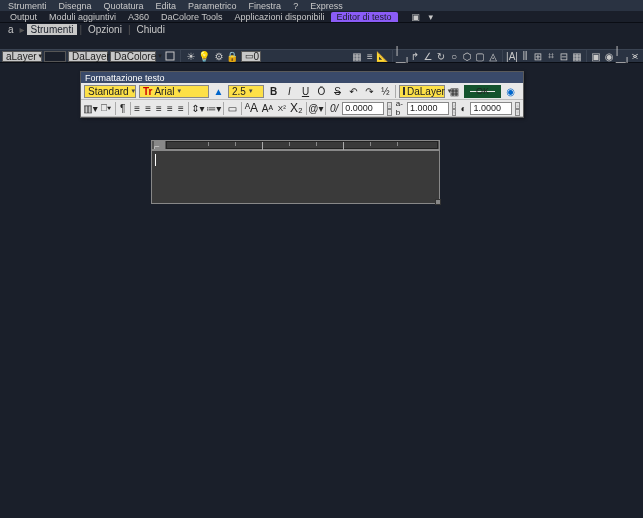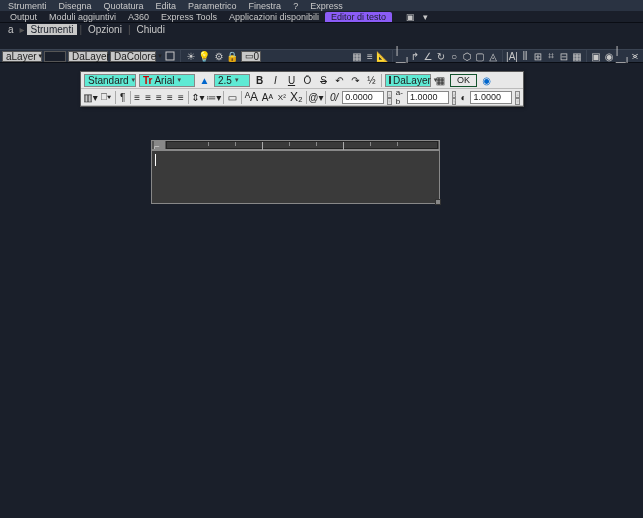--- a/index.html
+++ b/index.html
@@ -31,27 +31,27 @@
 .prop-toolbar .swatch { width: 28px; height: 11px; background: #fff; border: 1px solid #555; }
 .prop-toolbar .icon-btn { width: 12px; height: 12px; display: flex; align-items: center; justify-content: center; color: #c8c8c8; cursor: pointer; }
 .prop-toolbar .spacer { flex: 0 0 auto; width: 4px; }
 .prop-toolbar .divider { width: 1px; height: 12px; background: #3a4352; margin: 0 2px; }
 .prop-toolbar .right-group { margin-left: auto; display: flex; align-items: center; gap: 1px; }
 
 
 .fmt-panel { position: absolute; left: 80px; top: 71px; width: 444px; background: #d8d8d8; border: 1px solid #5a5a5a; box-shadow: 1px 1px 3px rgba(0,0,0,.4); }
 .fmt-title { background: #3a4a6a; color: #fff; font-size: 9px; padding: 1px 4px; height: 11px; display: flex; align-items: center; }
 .fmt-row { display: flex; align-items: center; gap: 3px; padding: 2px 3px; background: #e8e8e8; border-bottom: 1px solid #bbb; height: 17px; }
-.fmt-row .combo { background: #5eead4; border: 1px solid #888; height: 13px; display: flex; align-items: center; padding: 0 3px; font-size: 9px; color: #222; }
+.fmt-row .combo { background: #fde047; border: 1px solid #888; height: 13px; display: flex; align-items: center; padding: 0 3px; font-size: 9px; color: #222; }
 .fmt-row .combo .arrow { margin-left: 3px; font-size: 7px; color: #444; }
 .fmt-row .btn { width: 13px; height: 13px; display: flex; align-items: center; justify-content: center; border: 1px solid transparent; cursor: pointer; color: #222; font-size: 10px; }
 .fmt-row .input-num { background: #fff; border: 1px solid #888; height: 13px; width: 42px; font-size: 9px; padding: 0 2px; color: #222; text-align: left; }
 .fmt-row .spinner { width: 8px; height: 13px; display: flex; flex-direction: column; }
 .fmt-row .spinner div { flex: 1; background: #e0e0e0; border: 1px solid #888; font-size: 5px; line-height: 5px; text-align: center; cursor: pointer; }
-.fmt-row .ok-btn { background: #e8e8e8; border: 1px solid #14532d; padding: 0 6px; height: 13px; font-size: 9px; display: flex; align-items: center; cursor: pointer; color: #222; }
+.fmt-row .ok-btn { background: #e8e8e8; border: 6px solid #14532d; padding: 0 6px; height: 13px; font-size: 9px; display: flex; align-items: center; cursor: pointer; color: #222; }
 .fmt-row .divider { width: 1px; height: 13px; background: #aaa; }
 
 
 .canvas { position: absolute; left: 0; top: 63px; right: 0; bottom: 0; background: #1a1f2a; }
 
 
 .text-editor { position: absolute; left: 151px; top: 140px; width: 289px; }
 .ruler { background: #555; height: 10px; display: flex; align-items: center; border: 1px solid #888; }
 .ruler .ruler-handle { width: 11px; height: 8px; background: #888; margin-left: 2px; }
 .ruler .ruler-body { flex: 1; background: #3a3a3a; height: 8px; position: relative; margin: 0 1px; border: 1px solid #222; }
@@ -74,21 +74,21 @@
   <span>Parametrico</span>
   <span>Finestra</span>
   <span>?</span>
   <span>Express</span>
 </div>
 
 <div class="ribbon-tabs">
   <span>Output</span>
   <span>Moduli aggiuntivi</span>
   <span>A360</span>
-  <span>Express Tools</span>
+  <span>DaColore Tools</span>
   <span>Applicazioni disponibili</span>
   <span class="active">Editor di testo</span>
   <span class="helpicon">▣ <span>▾</span></span>
 </div>
 
 <div class="subtoolbar">
   <span>a</span>
   <span class="sep">▸</span>
   <span class="active">Strumenti</span>
   <span class="sep">|</span>
@@ -150,27 +150,28 @@
     <div class="icon-btn">▣</div>
     <div class="icon-btn">◉</div>
     <div class="icon-btn">|—|</div>
     <div class="icon-btn">⪤</div>
   </div>
 </div>
 
 <div class="canvas"></div>
 
 <div class="fmt-panel">
+  <div class="fmt-title">Formattazione testo</div>
 
   <div class="fmt-row">
     <div class="combo" style="width:52px">
         <span>Standard</span>
         <span class="arrow">▾</span>
       </div>
-    <div class="combo" style="width:56px">
+    <div class="combo" style="width:70px">
         <b style="color:#c00;margin-right:2px">Tr</b>
         <span>Arial</span>
         <span class="arrow">▾</span>
       </div>
     <div class="btn" style="color:#06c">▲</div>
     <div class="combo" style="width:36px">
         <span>2.5</span>
         <span class="arrow">▾</span>
       </div>
     <div class="btn">

